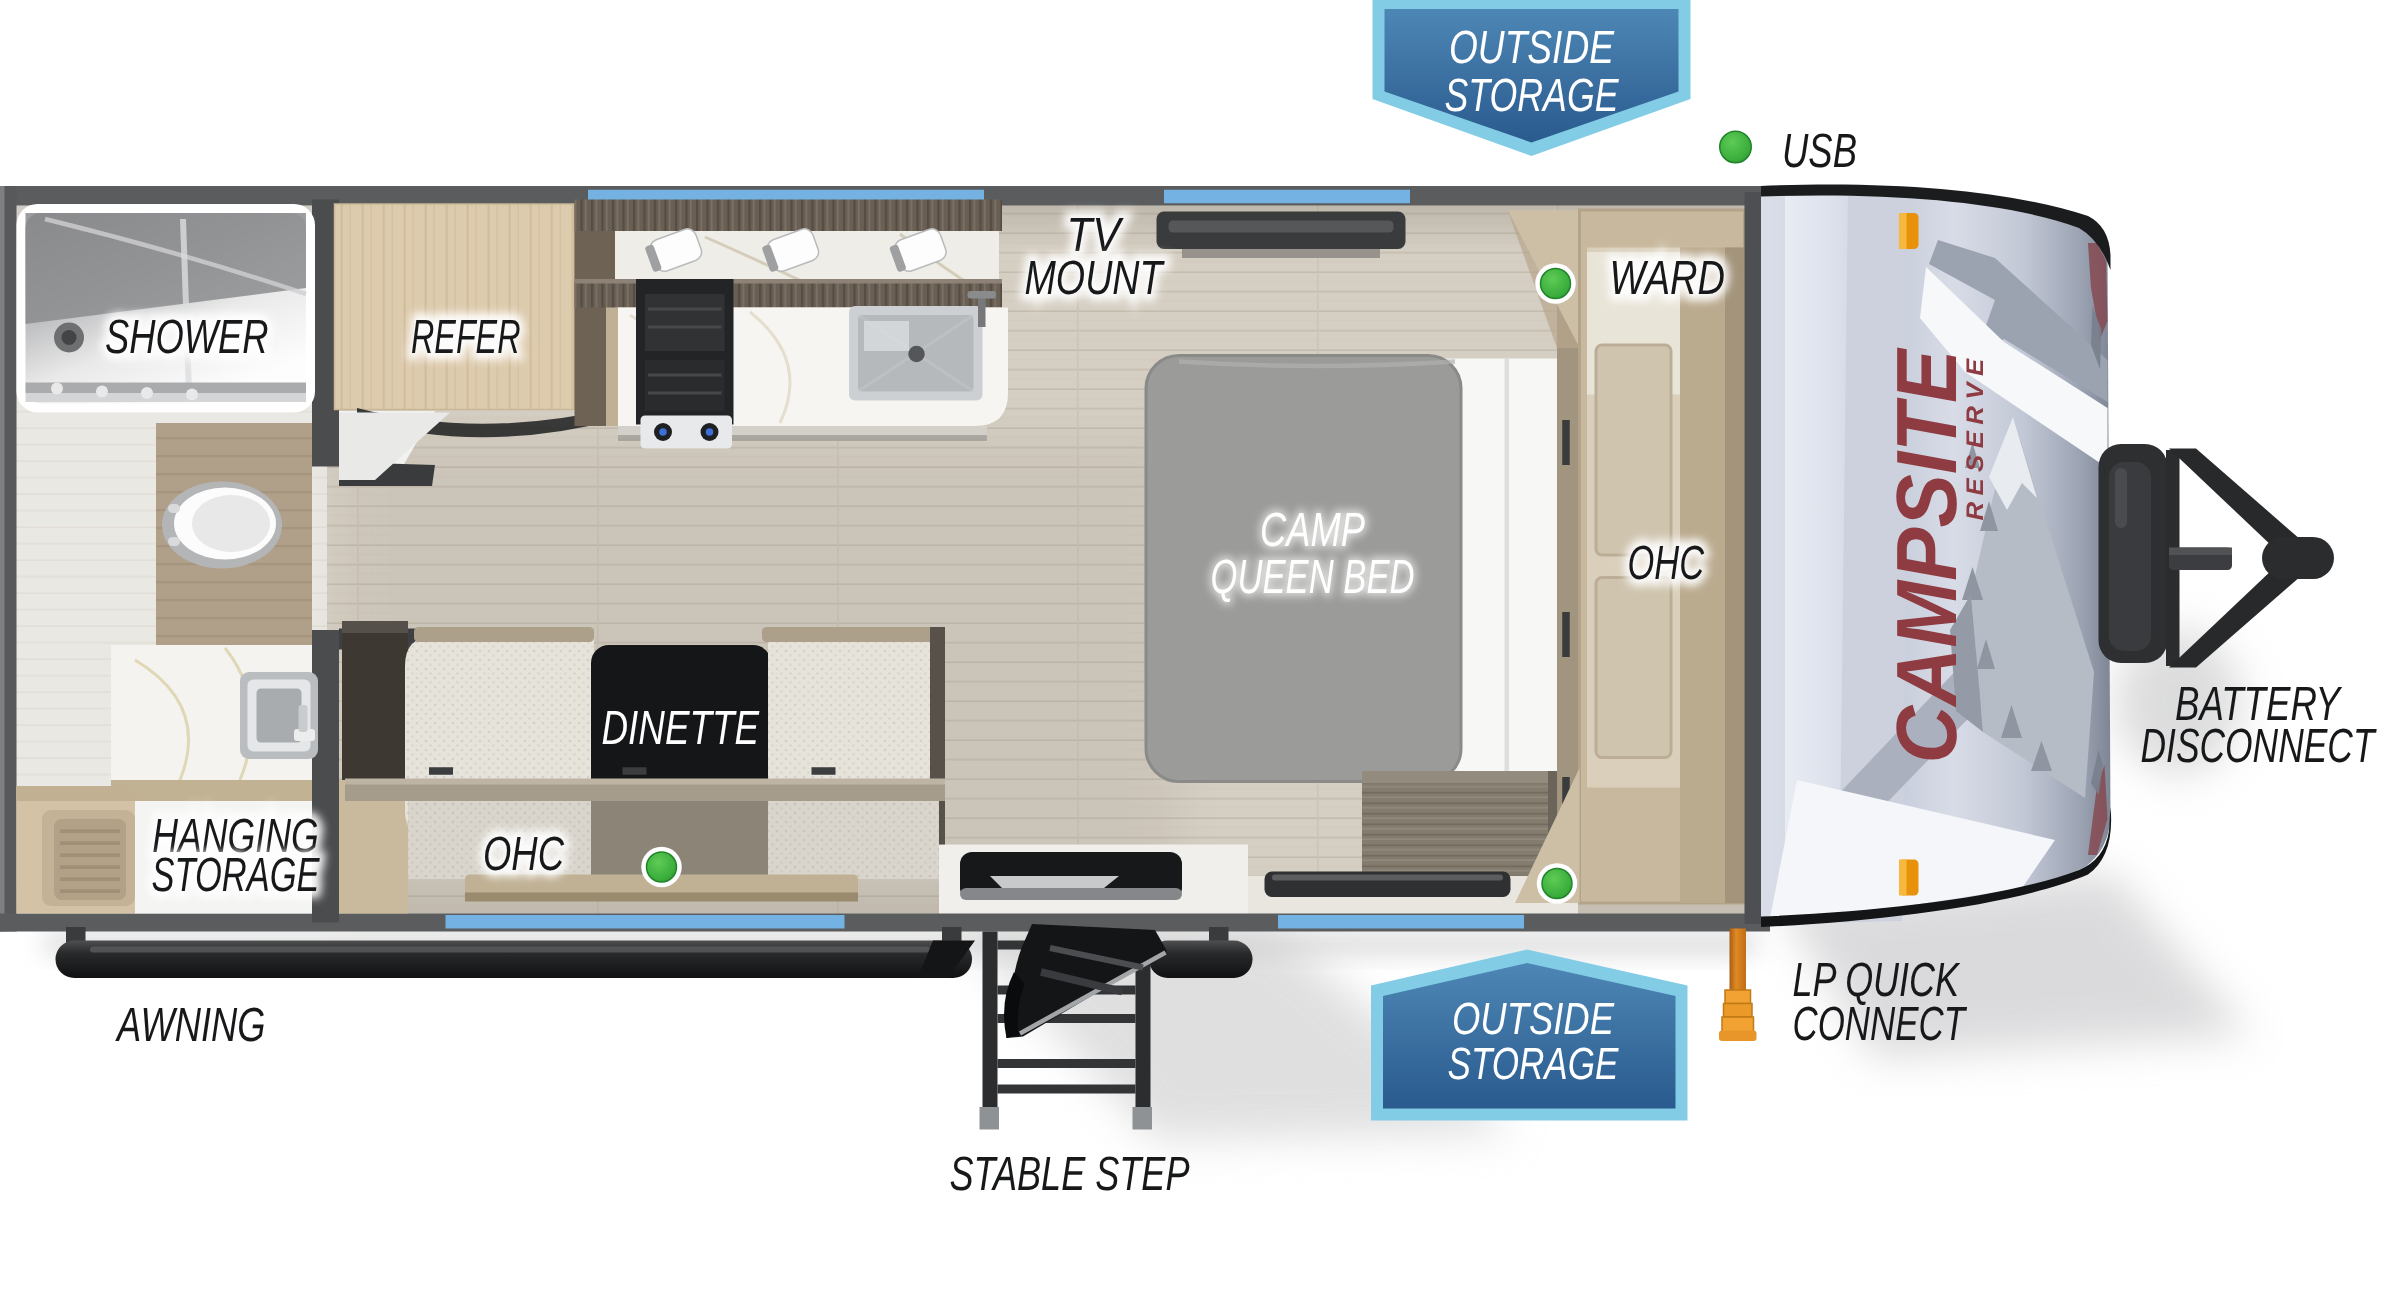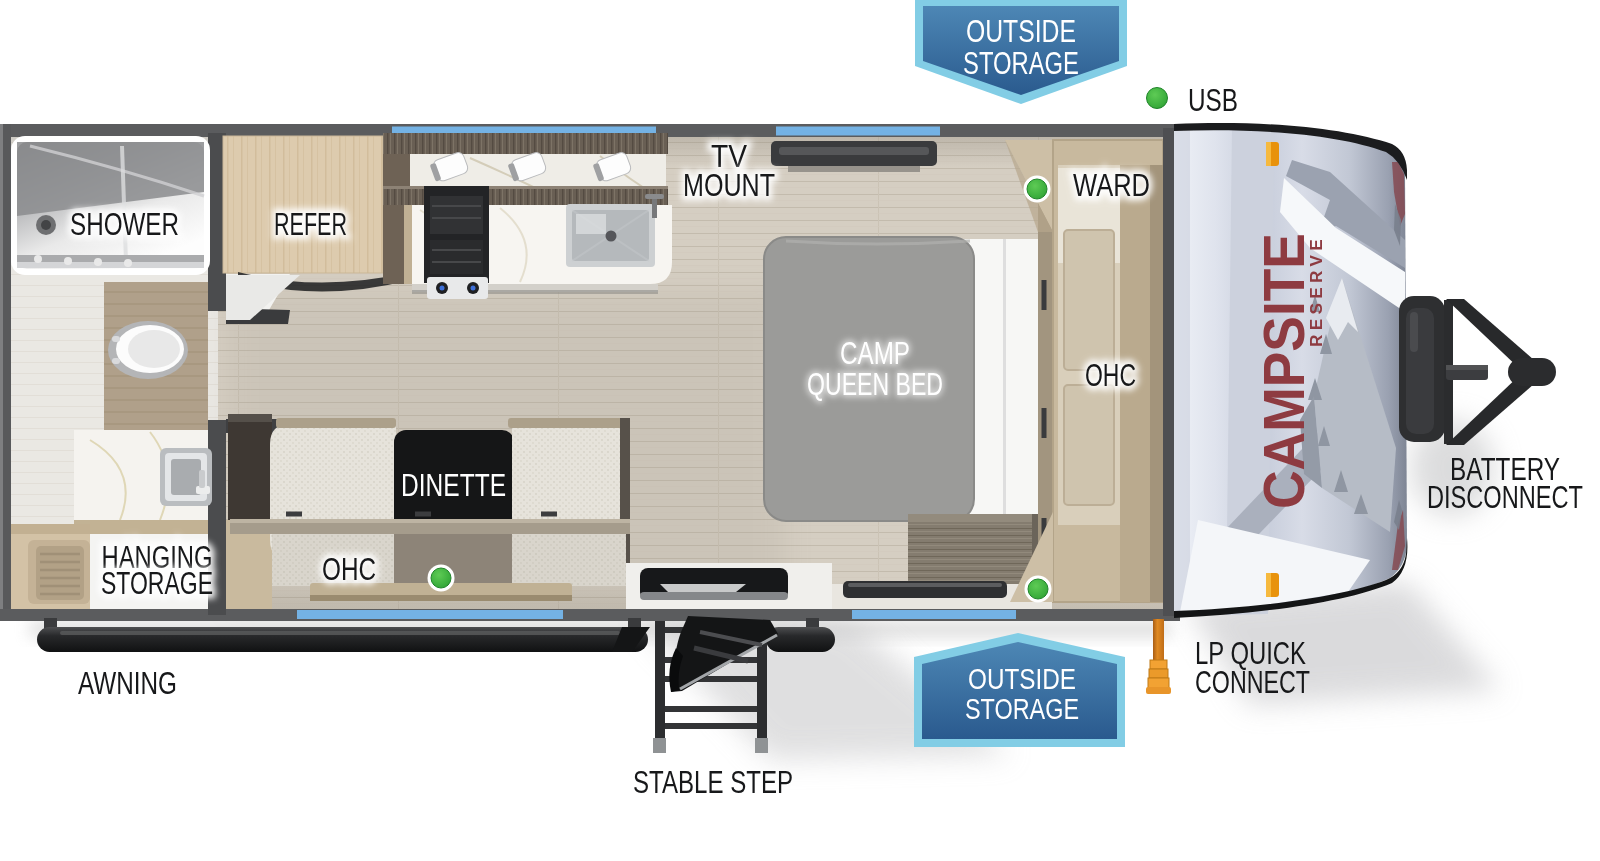--- a/index.html
+++ b/index.html
@@ -1,16 +1,16 @@
 <!DOCTYPE html>
 <html><head>
 <meta charset="utf-8">
 <style>
   html,body{margin:0;padding:0;background:#ffffff;}
-  .wrap{width:1600px;height:861px;position:relative;overflow:hidden;background:#ffffff;}
+  .wrap{width:1600px;height:861px;position:relative;overflow:hidden;background:#ffffff;font-style:italic;}
   text{font-family:"Liberation Sans",sans-serif;}
   .lbl{fill:#17181a;font-size:32px;font-weight:400;}
   .halo{fill:#ffffff;stroke:#ffffff;stroke-width:9px;opacity:0.95;}
   .bt{fill:#ffffff;font-weight:400;}
 </style>
 </head>
 <body>
 <div class="wrap">
 <svg width="1600" height="861" viewBox="0 0 1600 861" xmlns="http://www.w3.org/2000/svg">
 <defs>

